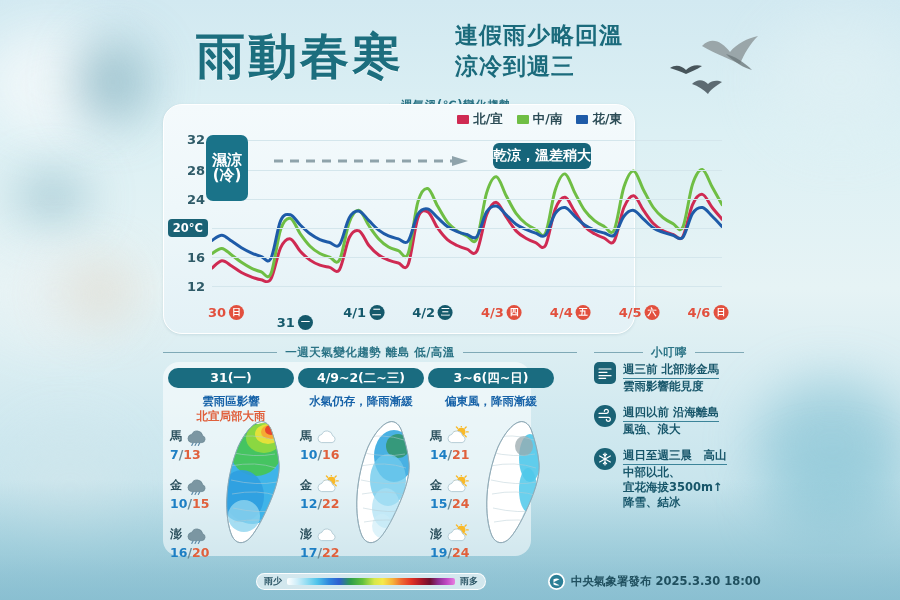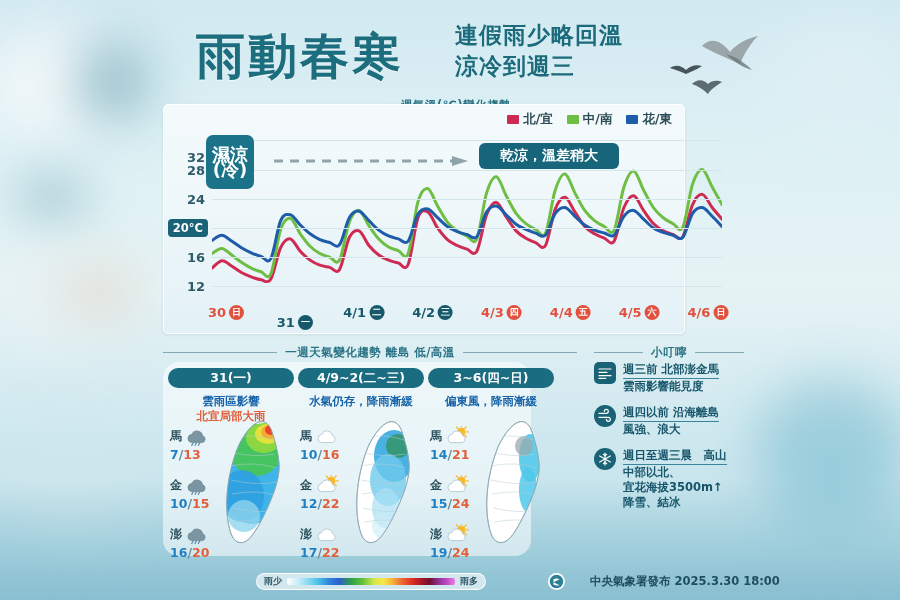--- a/index.html
+++ b/index.html
@@ -72,24 +72,24 @@
   .rule-row .line { height: 1px; background: #7fa9b6; }
   #chart-rule { left: 163px; top: 90px; width: 574px; flex-direction: column; }
   #chart-rule .line { flex: 1; }
   #panel-rule { left: 163px; top: 345px; width: 414px; }
   #panel-rule .line { flex: 1; }
   #tips-rule  { left: 594px; top: 345px; width: 150px; }
   #tips-rule .line { flex: 1; }
 
   
   .chart-card {
-    position: absolute; left: 163px; top: 104px; width: 522px; height: 230px;
+    position: absolute; left: 163px; top: 104px; width: 472px; height: 230px;
     background: linear-gradient(180deg, #f4fafc 0%, #eef7fa 45%, #e3f1f6 100%);
     border: 1px solid #ffffff;
-    border-radius: 5px;
+    border-radius: 19px;
     box-shadow: 0 1px 3px rgba(40,90,110,.13);
   }
   .legend {
     position: absolute; right: 12px; top: 6px;
     display: flex; gap: 14px; align-items: center;
     font-size: 12.5px; color: #2b4b55; font-weight: bold;
     font-family: "DejaVu Sans", "Liberation Sans", sans-serif;
   }
   .legend .item { display: flex; align-items: center; gap: 4px; }
   .legend .sw { width: 12px; height: 9px; border-radius: 1px; }
@@ -125,28 +125,28 @@
     color: #fff; font-size: 9px; font-weight: bold;
   }
   .xtick.red { color: #e2503e; }
   .xtick.red .dow { background: #e2503e; }
   .xtick.teal { color: #15596b; }
   .xtick.teal .dow { background: #15596b; }
 
   .badge-cool {
     position: absolute; left: 42px; top: 30px;
     background: #1a7389; color: #fff; border-radius: 7px;
-    padding: 12px 6px; font-size: 18px; font-weight: bold; line-height: 15px;
+    padding: 18px 6px; font-size: 15px; font-weight: bold; line-height: 15px;
     text-align: center;
     font-family: "DejaVu Sans", "Liberation Sans", sans-serif;
   }
   .badge-dry {
-    position: absolute; left: 315px; top: 38px;
+    position: absolute; left: 329px; top: 38px;
     background: #16657a; color: #fff; border-radius: 6px;
-    padding: 4px 21px; font-size: 14px; font-weight: bold;
+    padding: 4px 0; font-size: 14px; font-weight: bold;
     font-family: "DejaVu Sans", "Liberation Sans", sans-serif;
   }
   .arrow-dash {
     position: absolute; left: 110px; top: 50px; width: 200px; height: 12px;
   }
 
   
   .panels {
     position: absolute; left: 163px; top: 362px; width: 368px; height: 194px;
     background: rgba(255,255,255,.55);
@@ -230,21 +230,20 @@
     display: flex; align-items: center; gap: 6px;
   }
   .issuer-logo {
     width: 17px; height: 17px; border-radius: 50%;
     background: #ffffff;
     display: flex; align-items: center; justify-content: center;
   }
   .issuer-text {
     font-size: 11.5px; color: #20505f; font-weight: bold;
     font-family: "DejaVu Sans", "Liberation Sans", sans-serif;
-    margin-left: 19px;
   }
 </style>
 </head>
 <body>
 
 <div class="bg-base">
   <div class="bg-blob b1"></div>
   <div class="bg-blob b2"></div>
   <div class="bg-blob b3"></div>
   <div class="bg-blob b4"></div>
@@ -293,21 +292,21 @@
       </span>
     </div>
 
   <div class="plot" id="plot">
     <svg id="chart-svg" viewBox="0 0 510 168" preserveAspectRatio="none" style="position:absolute;inset:0;width:100%;height:100%">
         <path d="M0.00 135.13 C1.63 133.91,6.54 128.19,9.81 127.83 C13.08 127.46,16.35 130.99,19.62 132.94 C22.88 134.89,26.15 137.69,29.42 139.51 C32.69 141.34,35.96 142.68,39.23 143.90 C42.50 145.11,45.77 146.45,49.04 146.82 C52.31 147.18,55.58 151.44,58.85 146.09 C62.12 140.73,65.38 121.37,68.65 114.68 C71.92 107.98,75.19 105.30,78.46 105.91 C81.73 106.52,85.00 114.80,88.27 118.33 C91.54 121.86,94.81 124.78,98.08 127.10 C101.35 129.41,104.62 130.99,107.88 132.21 C111.15 133.43,114.42 133.67,117.69 134.40 C120.96 135.13,124.23 141.58,127.50 136.59 C130.77 131.60,134.04 110.90,137.31 104.45 C140.58 98.00,143.85 96.54,147.12 97.88 C150.38 99.22,153.65 108.47,156.92 112.49 C160.19 116.50,163.46 119.55,166.73 121.98 C170.00 124.42,173.27 125.76,176.54 127.10 C179.81 128.43,183.08 129.29,186.35 130.02 C189.62 130.75,192.88 139.03,196.15 131.48 C199.42 123.93,202.69 93.50,205.96 84.73 C209.23 75.97,212.50 77.18,215.77 78.89 C219.04 80.59,222.31 90.33,225.58 94.96 C228.85 99.58,232.12 103.72,235.38 106.64 C238.65 109.57,241.92 110.90,245.19 112.49 C248.46 114.07,251.73 115.17,255.00 116.14 C258.27 117.11,261.54 124.05,264.81 118.33 C268.08 112.61,271.35 89.97,274.62 81.81 C277.88 73.65,281.15 69.03,284.42 69.39 C287.69 69.76,290.96 79.25,294.23 84.00 C297.50 88.75,300.77 94.35,304.04 97.88 C307.31 101.41,310.58 103.23,313.85 105.18 C317.12 107.13,320.38 108.35,323.65 109.57 C326.92 110.78,330.19 118.09,333.46 112.49 C336.73 106.89,340.00 84.00,343.27 75.97 C346.54 67.93,349.81 63.79,353.08 64.28 C356.35 64.77,359.62 74.02,362.88 78.89 C366.15 83.76,369.42 89.84,372.69 93.50 C375.96 97.15,379.23 98.85,382.50 100.80 C385.77 102.75,389.04 103.97,392.31 105.18 C395.58 106.40,398.85 113.22,402.12 108.10 C405.38 102.99,408.65 82.05,411.92 74.50 C415.19 66.96,418.46 62.33,421.73 62.82 C425.00 63.30,428.27 72.80,431.54 77.43 C434.81 82.05,438.08 87.17,441.35 90.57 C444.62 93.98,447.88 96.05,451.15 97.88 C454.42 99.70,457.69 100.56,460.96 101.53 C464.23 102.50,467.50 108.71,470.77 103.72 C474.04 98.73,477.31 78.64,480.58 71.58 C483.85 64.52,487.12 60.87,490.38 61.36 C493.65 61.84,496.92 70.37,500.19 74.50 C503.46 78.64,508.37 84.24,510.00 86.19" fill="none" stroke="#cf2a52" stroke-width="3" stroke-linecap="round" stroke-linejoin="round" vector-effect="non-scaling-stroke"></path>
         <path d="M0.00 120.52 C1.63 119.67,6.54 115.17,9.81 115.41 C13.08 115.65,16.35 119.67,19.62 121.98 C22.88 124.30,26.15 127.10,29.42 129.29 C32.69 131.48,35.96 133.55,39.23 135.13 C42.50 136.71,45.77 137.81,49.04 138.78 C52.31 139.76,55.58 148.03,58.85 140.97 C62.12 133.91,65.38 105.67,68.65 96.42 C71.92 87.17,75.19 84.73,78.46 85.46 C81.73 86.19,85.00 96.17,88.27 100.80 C91.54 105.43,94.81 109.93,98.08 113.22 C101.35 116.50,104.62 118.70,107.88 120.52 C111.15 122.35,114.42 123.08,117.69 124.17 C120.96 125.27,124.23 132.94,127.50 127.10 C130.77 121.25,134.04 97.39,137.31 89.11 C140.58 80.83,143.85 76.82,147.12 77.43 C150.38 78.03,153.65 88.02,156.92 92.77 C160.19 97.51,163.46 102.38,166.73 105.91 C170.00 109.44,173.27 112.00,176.54 113.95 C179.81 115.90,183.08 116.50,186.35 117.60 C189.62 118.70,192.88 128.68,196.15 120.52 C199.42 112.37,202.69 79.50,205.96 68.66 C209.23 57.83,212.50 54.78,215.77 55.51 C219.04 56.24,222.31 67.44,225.58 73.04 C228.85 78.64,232.12 84.97,235.38 89.11 C238.65 93.25,241.92 95.57,245.19 97.88 C248.46 100.19,251.73 101.65,255.00 102.99 C258.27 104.33,261.54 113.10,264.81 105.91 C268.08 98.73,271.35 70.24,274.62 59.90 C277.88 49.55,281.15 43.34,284.42 43.83 C287.69 44.31,290.96 56.73,294.23 62.82 C297.50 68.90,300.77 75.72,304.04 80.35 C307.31 84.97,310.58 87.90,313.85 90.57 C317.12 93.25,320.38 94.83,323.65 96.42 C326.92 98.00,330.19 106.64,333.46 100.07 C336.73 93.50,340.00 66.83,343.27 56.97 C346.54 47.11,349.81 40.42,353.08 40.90 C356.35 41.39,359.62 53.81,362.88 59.90 C366.15 65.98,369.42 72.80,372.69 77.43 C375.96 82.05,379.23 84.97,382.50 87.65 C385.77 90.33,389.04 91.91,392.31 93.50 C395.58 95.08,398.85 103.72,402.12 97.15 C405.38 90.57,408.65 63.91,411.92 54.05 C415.19 44.19,418.46 37.50,421.73 37.98 C425.00 38.47,428.27 50.89,431.54 56.97 C434.81 63.06,438.08 69.88,441.35 74.50 C444.62 79.13,447.88 82.05,451.15 84.73 C454.42 87.41,457.69 88.99,460.96 90.57 C464.23 92.16,467.50 100.80,470.77 94.23 C474.04 87.65,477.31 60.75,480.58 51.13 C483.85 41.51,487.12 36.03,490.38 36.52 C493.65 37.01,496.92 48.21,500.19 54.05 C503.46 59.90,508.37 68.66,510.00 71.58" fill="none" stroke="#6fbe44" stroke-width="3" stroke-linecap="round" stroke-linejoin="round" vector-effect="non-scaling-stroke"></path>
         <path d="M0.00 107.37 C1.63 106.52,6.54 102.14,9.81 102.26 C13.08 102.38,16.35 106.03,19.62 108.10 C22.88 110.17,26.15 112.73,29.42 114.68 C32.69 116.63,35.96 118.33,39.23 119.79 C42.50 121.25,45.77 122.47,49.04 123.44 C52.31 124.42,55.58 131.60,58.85 125.63 C62.12 119.67,65.38 94.96,68.65 87.65 C71.92 80.35,75.19 81.08,78.46 81.81 C81.73 82.54,85.00 88.87,88.27 92.03 C91.54 95.20,94.81 98.37,98.08 100.80 C101.35 103.23,104.62 105.18,107.88 106.64 C111.15 108.10,114.42 108.71,117.69 109.57 C120.96 110.42,124.23 115.90,127.50 111.76 C130.77 107.62,134.04 90.33,137.31 84.73 C140.58 79.13,143.85 77.67,147.12 78.16 C150.38 78.64,153.65 84.49,156.92 87.65 C160.19 90.82,163.46 94.59,166.73 97.15 C170.00 99.70,173.27 101.53,176.54 102.99 C179.81 104.45,183.08 105.06,186.35 105.91 C189.62 106.77,192.88 112.24,196.15 108.10 C199.42 103.97,202.69 86.43,205.96 81.08 C209.23 75.72,212.50 75.36,215.77 75.97 C219.04 76.57,222.31 81.81,225.58 84.73 C228.85 87.65,232.12 91.18,235.38 93.50 C238.65 95.81,241.92 97.27,245.19 98.61 C248.46 99.95,251.73 100.68,255.00 101.53 C258.27 102.38,261.54 107.50,264.81 103.72 C268.08 99.95,271.35 84.00,274.62 78.89 C277.88 73.77,281.15 72.56,284.42 73.04 C287.69 73.53,290.96 78.77,294.23 81.81 C297.50 84.85,300.77 88.87,304.04 91.30 C307.31 93.74,310.58 94.96,313.85 96.42 C317.12 97.88,320.38 99.10,323.65 100.07 C326.92 101.04,330.19 105.55,333.46 102.26 C336.73 98.97,340.00 84.97,343.27 80.35 C346.54 75.72,349.81 74.02,353.08 74.50 C356.35 74.99,359.62 80.35,362.88 83.27 C366.15 86.19,369.42 89.72,372.69 92.03 C375.96 94.35,379.23 95.81,382.50 97.15 C385.77 98.49,389.04 99.22,392.31 100.07 C395.58 100.92,398.85 105.06,402.12 102.26 C405.38 99.46,408.65 87.41,411.92 83.27 C415.19 79.13,418.46 76.94,421.73 77.43 C425.00 77.91,428.27 83.27,431.54 86.19 C434.81 89.11,438.08 92.77,441.35 94.96 C444.62 97.15,447.88 98.12,451.15 99.34 C454.42 100.56,457.69 101.41,460.96 102.26 C464.23 103.11,467.50 108.10,470.77 104.45 C474.04 100.80,477.31 85.34,480.58 80.35 C483.85 75.36,487.12 74.02,490.38 74.50 C493.65 74.99,496.92 80.10,500.19 83.27 C503.46 86.43,508.37 91.79,510.00 93.50" fill="none" stroke="#1e5ba8" stroke-width="3" stroke-linecap="round" stroke-linejoin="round" vector-effect="non-scaling-stroke"></path>
       </svg>
   <div class="gridline" style="top: 7.30435px;"></div>
-      <div class="ytick" style="top: 24px; text-align: right;">32</div>
+      <div class="ytick" style="top: 6px; text-align: right;">32</div>
       <div class="gridline" style="top: 36.5217px;"></div>
       <div class="ytick" style="top: 36.5217px;">28</div>
       <div class="gridline" style="top: 65.7391px;"></div>
       <div class="ytick" style="top: 65.7391px;">24</div>
       <div class="gridline" style="top: 94.9565px;"></div>
       <div class="ybadge" style="top: 94.9565px;">20°C</div>
       <div class="gridline" style="top: 124.174px;"></div>
       <div class="ytick" style="top: 124.174px;">16</div>
       <div class="gridline" style="top: 153.391px;"></div>
       <div class="ytick" style="top: 153.391px;">12</div>

